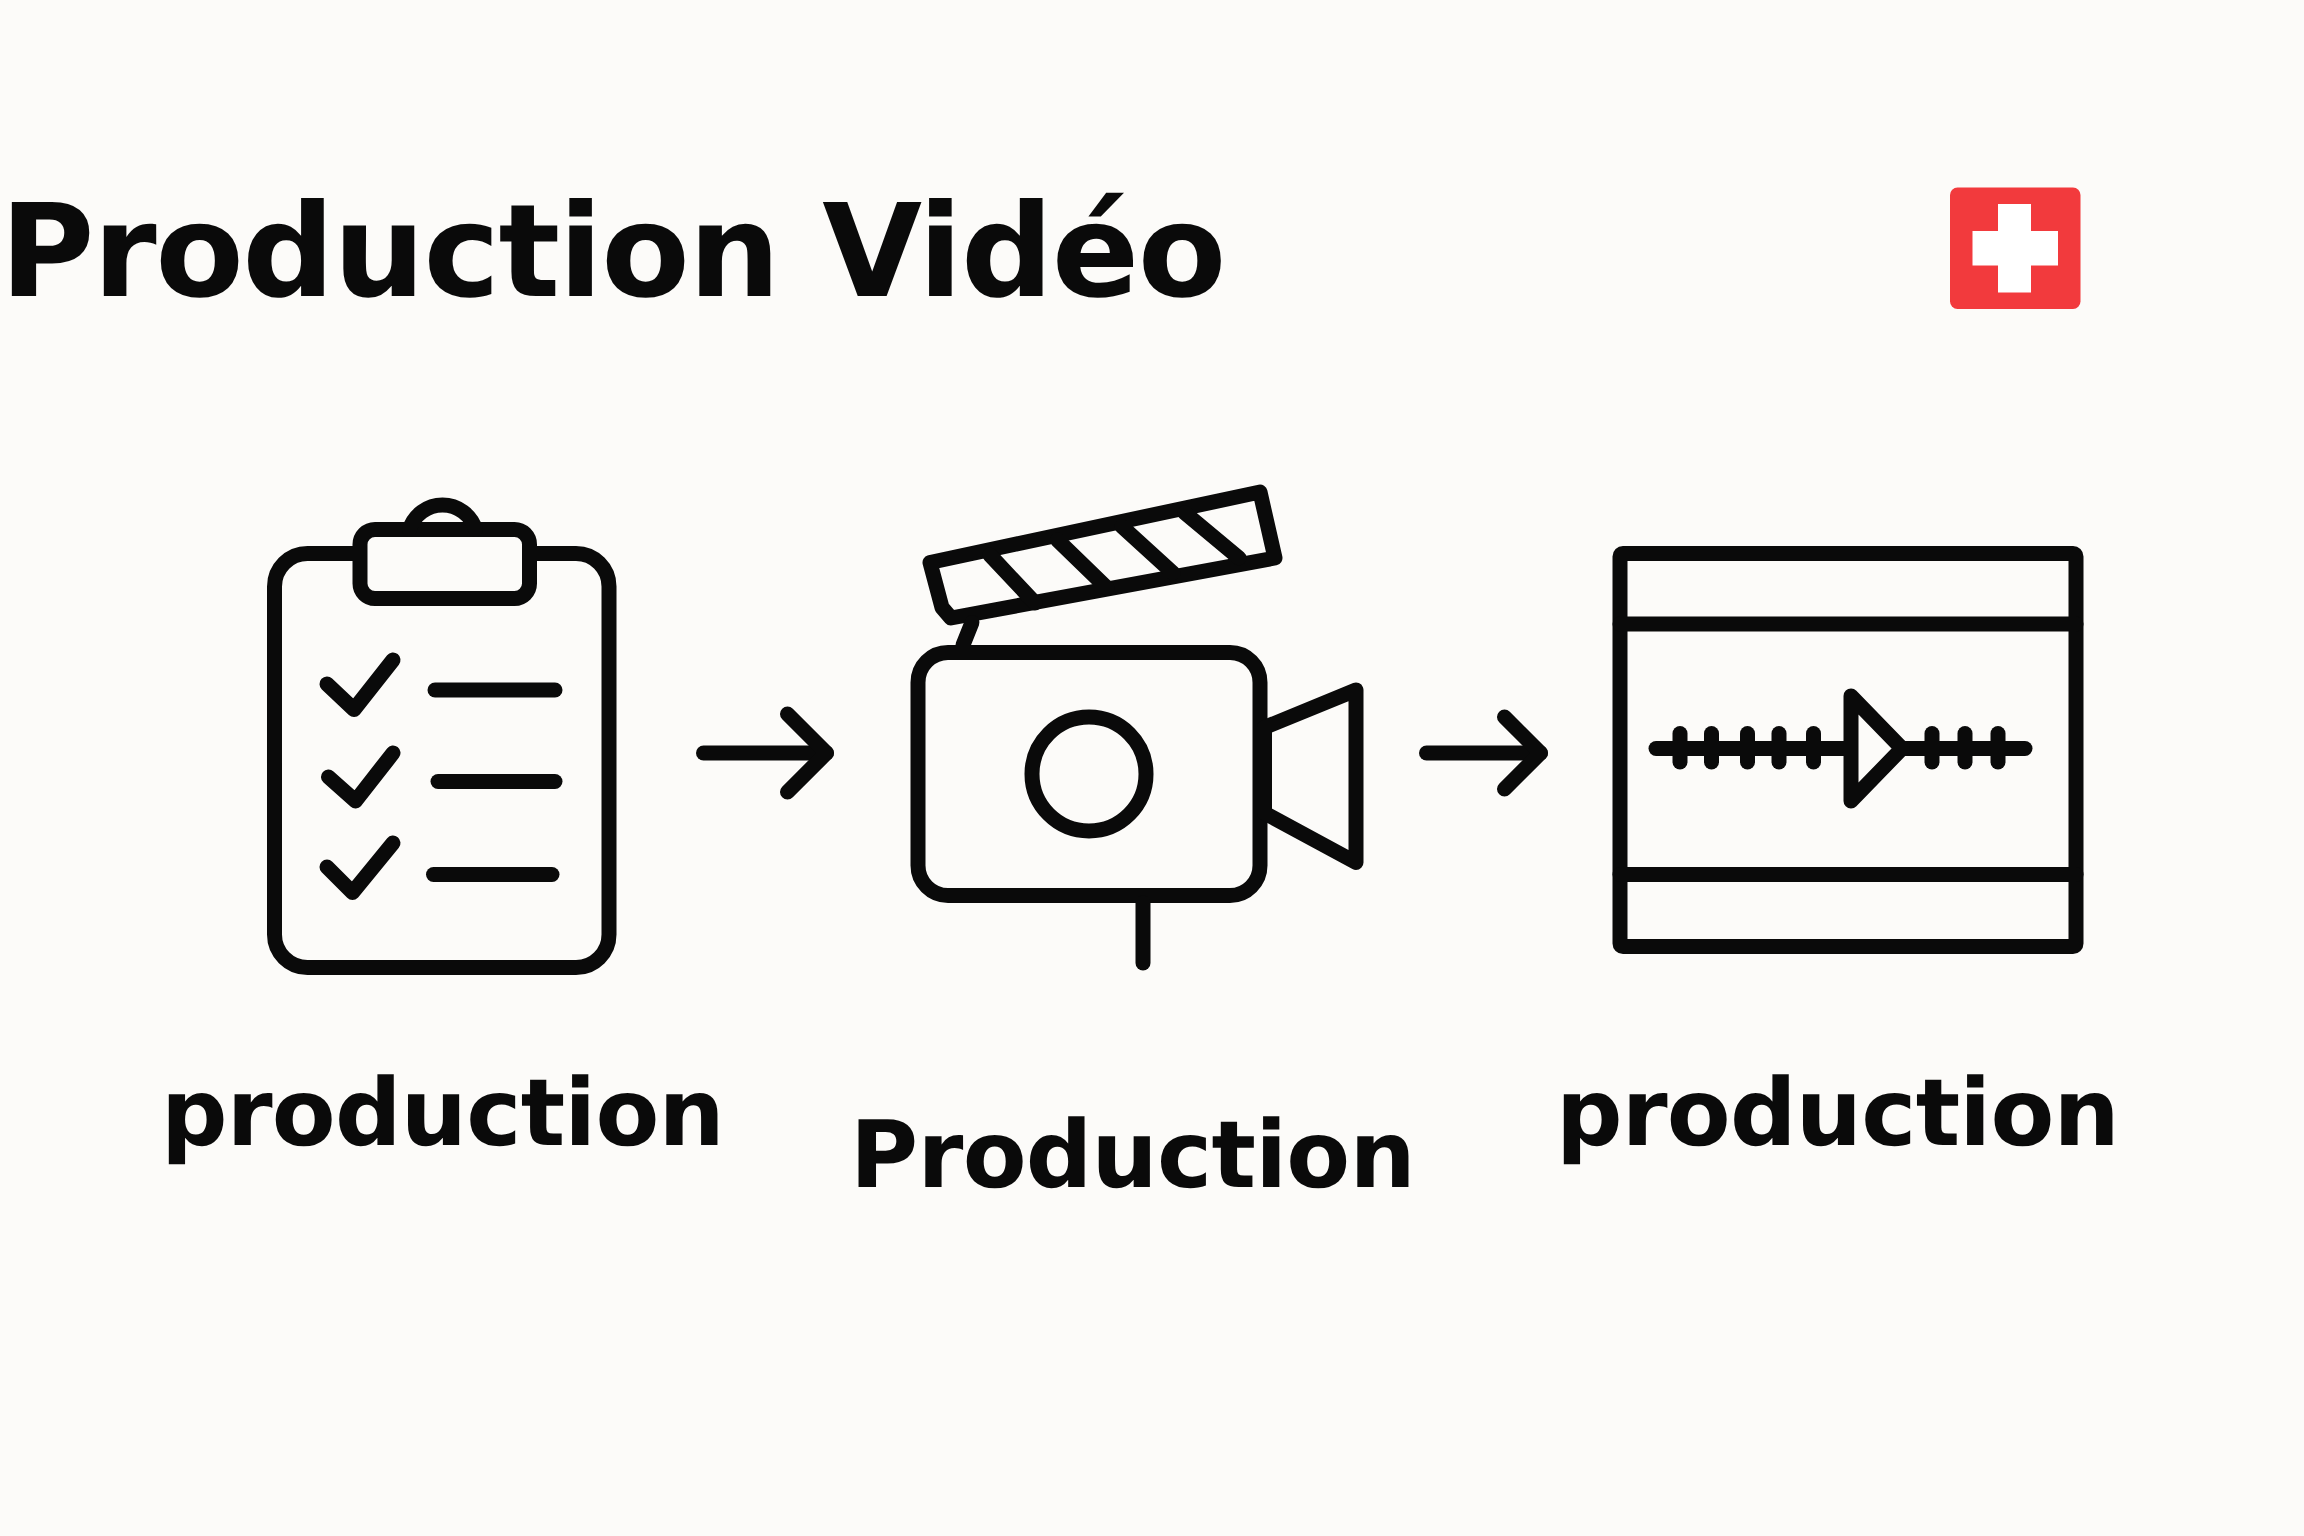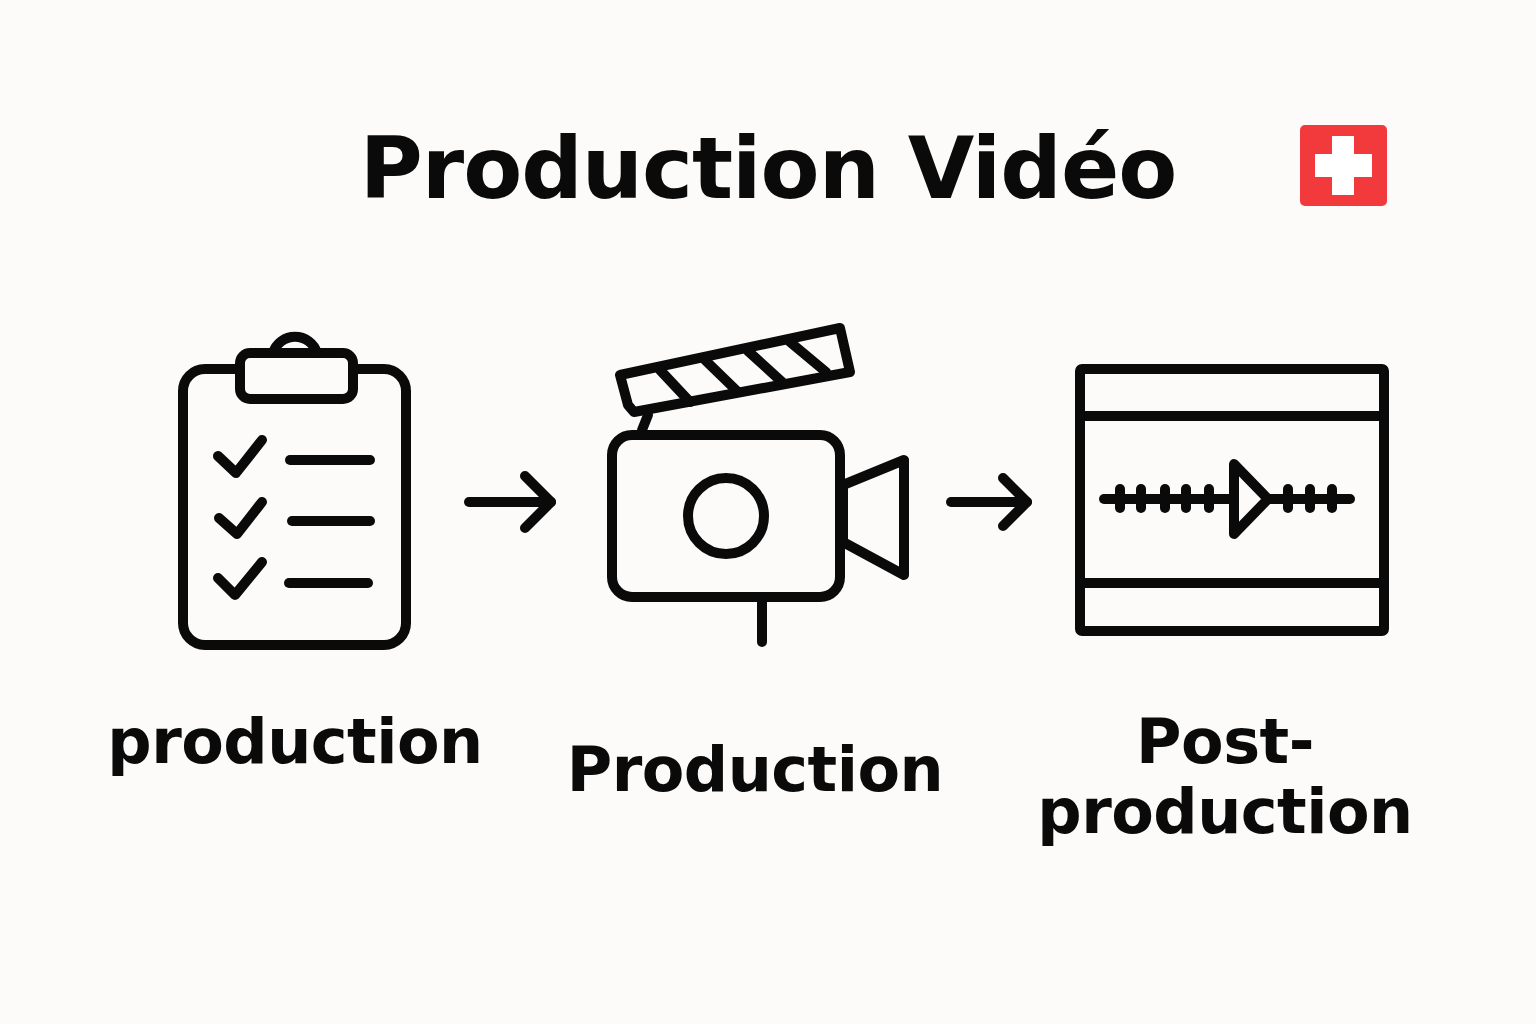--- a/index.html
+++ b/index.html
@@ -5,21 +5,21 @@
   html, body { margin:0; padding:0; }
   body {
     width:1536px; height:1024px; overflow:hidden;
     background:#fcfbf9;
     font-family:"DejaVu Sans","Liberation Sans",sans-serif;
     color:#0a0a0a;
     position:relative;
   }
   .title {
     position:absolute; left:0; width:1536px; top:118px;
-    text-align:center; font-weight:bold; font-size:86px; letter-spacing:-1px;
+    text-align:left; font-weight:bold; font-size:86px; letter-spacing:-1px;
     line-height:100px;
   }
   .flag {
     position:absolute; left:1300px; top:125px; width:87px; height:81px;
     background:#f23a3d; border-radius:5px;
   }
   .flag svg { position:absolute; left:0; top:0; }
   .icon { position:absolute; }
   .label {
     position:absolute; text-align:center; font-weight:bold; font-size:62px; line-height:70px;
@@ -101,15 +101,14 @@
 
 <div class="label" style="left:100px;width:390px;top:707px;">
   <div>production</div>
 </div>
 
 <div class="label" style="left:560px;width:390px;top:735px;">
   <div>Production</div>
 </div>
 
 <div class="label" style="left:1030px;width:390px;top:707px;">
-  <div>Post-</div>
   <div>production</div>
 </div>
 
 </body></html>

